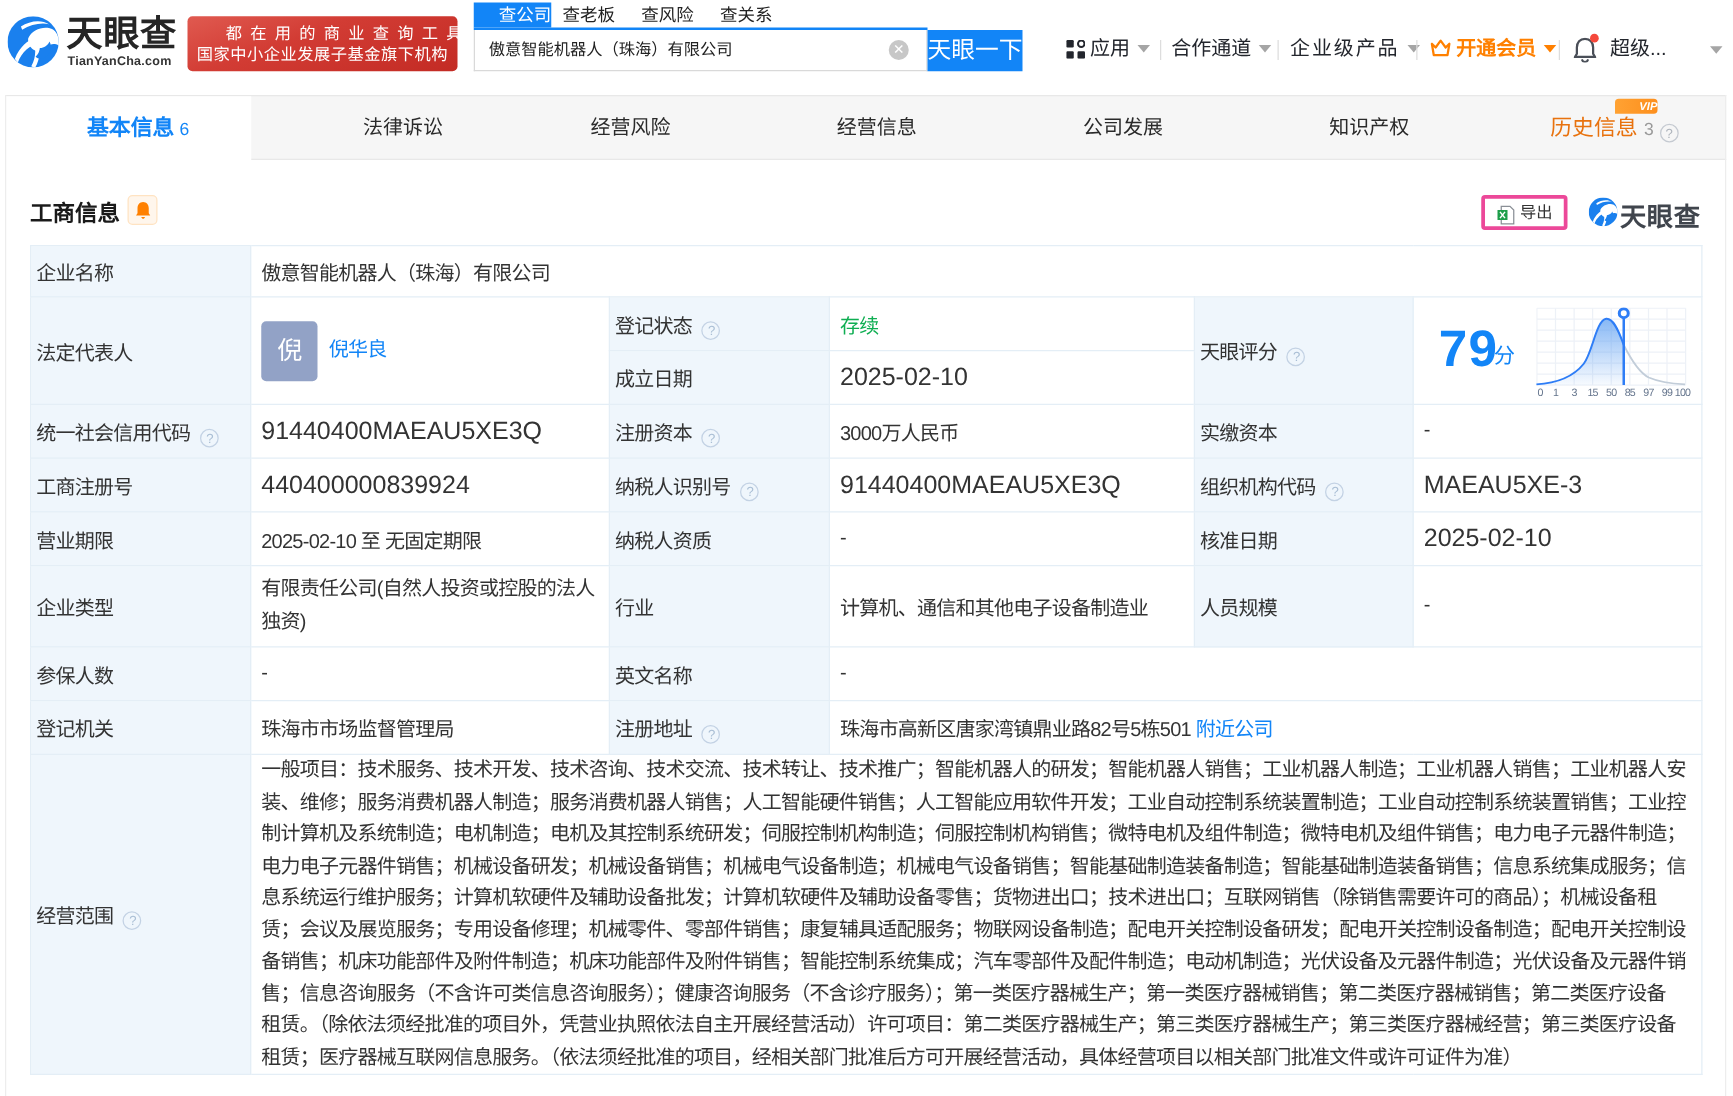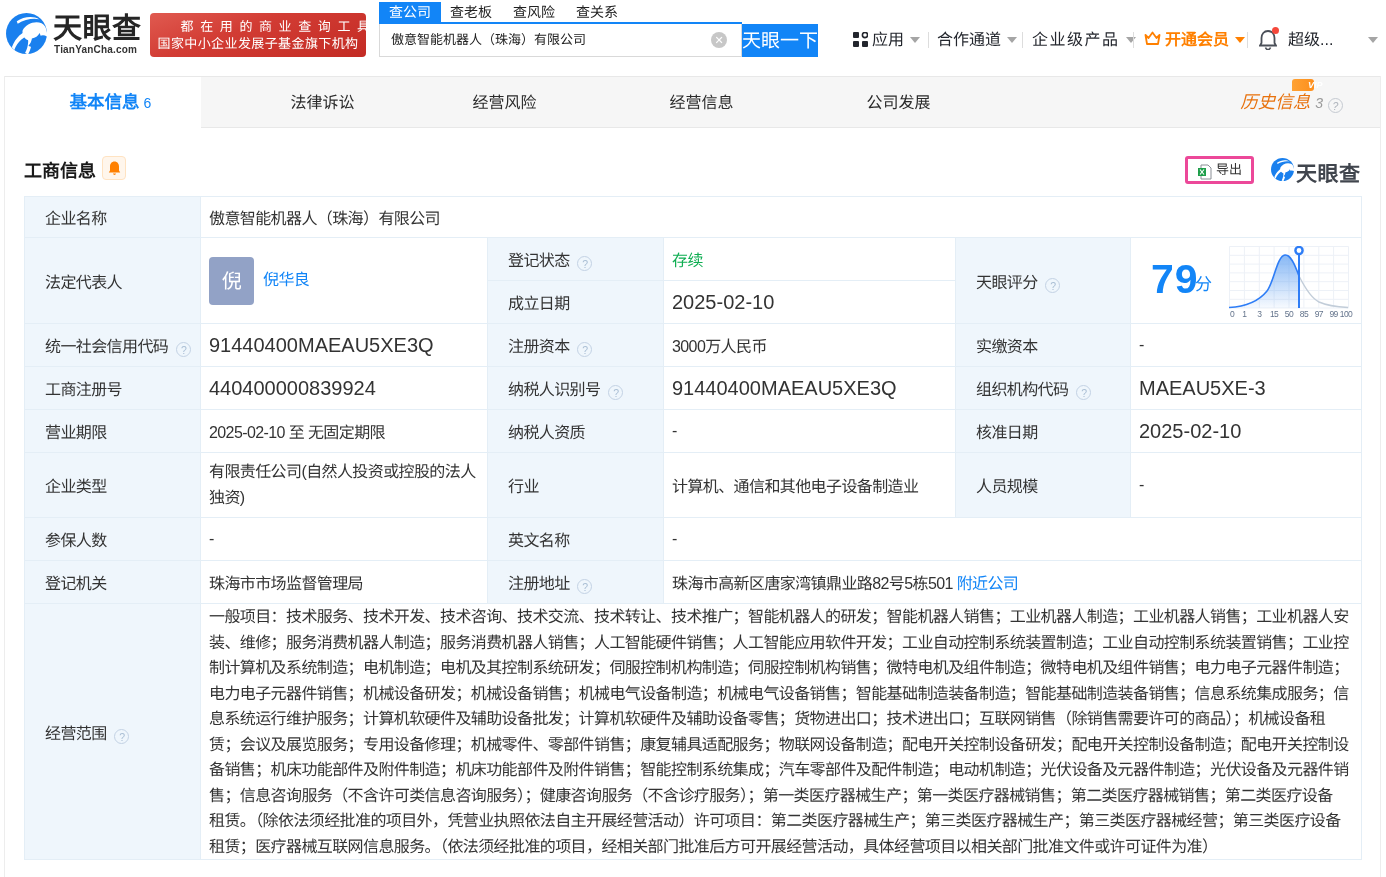--- a/index.html
+++ b/index.html
@@ -12,61 +12,61 @@
 #logoc { position:absolute; left:6px; top:13px; width:41px; height:41px; }
 #lg-tyc { position:absolute; left:53px; top:14px; font-size:29px; line-height:29px; font-weight:bold; color:#252525; letter-spacing:0.5px; }
 #lg-dom { position:absolute; left:54px; top:45px; font-size:10px; line-height:10px; font-weight:bold; color:#333; letter-spacing:0.2px; }
 #redbox { position:absolute; left:150px; top:13px; width:216px; height:44px; border-radius:4px; background:linear-gradient(160deg,#e05a50 0%,#d23c34 40%,#c32b24 100%); color:#fff; text-align:center; }
 #redbox .l1 { margin-top:4.5px; font-size:13px; letter-spacing:6.6px; text-indent:6.6px; line-height:17.5px; white-space:nowrap;margin-left:24px; }
 #redbox .l2 { font-size:13px; letter-spacing:0.4px; line-height:17.5px; white-space:nowrap; }
 
 
 #stabs { position:absolute; left:379px; top:2px; height:20px; }
 #stabs .st { display:inline-block; vertical-align:top; height:20px; line-height:20px; font-size:14px; color:#222; margin-right:21px; }
-#stabs .st.on { background:#1285f7; color:#fff; width:62px; text-align:center; margin-right:9px; }
+#stabs .st.on { background:#1285f7; color:#fff; width:62px; text-align:right; margin-right:9px; }
 #sline { position:absolute; left:379px; top:22px; width:363px; height:2px; background:#1285f7; }
 #sinput { position:absolute; left:379px; top:24px; width:363px; height:33px; background:#fff; border:1px solid #d9d9d9; border-top:none; line-height:32px; font-size:13px; color:#222; padding-left:11px; }
 #sclear { position:absolute; left:711px; top:32px; width:16px; height:16px; border-radius:50%; background:#c7c7c7; color:#fff; font-size:11px; line-height:16px; text-align:center; }
 #sbtn { position:absolute; left:742px; top:24px; width:76px; height:33px; background:#1285f7; color:#fff; font-size:19px; text-align:center; line-height:33px; }
 
 
 .nav { position:absolute; top:30px; height:20px; line-height:20px; font-size:16px; color:#23262d; white-space:nowrap; }
 .caret { display:inline-block; width:0; height:0; border-left:5px solid transparent; border-right:5px solid transparent; border-top:6px solid #a5a5a5; vertical-align:2px; margin-left:6px; }
 .navsep { position:absolute; top:32px; width:1px; height:16px; background:#ddd; }
 #vip-nav { color:#ff8000; font-weight:bold; }
 #vip-nav .caret { border-top-color:#ff8000; }
 #bell { position:absolute; left:1259px; top:30px; width:18px; height:20px; }
 #belldot { position:absolute; left:1272px; top:27px; width:7px; height:7px; border-radius:50%; background:#f5483b; }
 
 
 #tabbar { position:absolute; left:4px; top:76px; width:1377px; height:52px; background:#f6f6f6; border-top:1px solid #e8e8e8; border-bottom:1px solid #e8e8e8; }
 #tabbar .tb { position:absolute; top:0; height:51px; line-height:51px; text-align:center; font-size:16px; color:#2a2a2a;padding-left:16px; }
 #tabbar .tb.first { background:#fff; height:52px; font-weight:bold; }
 #tabbar .tb.first .t { color:#1285f7; font-size:17.5px; font-weight:bold; }
 #tabbar .tb.first .n { color:#1285f7; font-size:14px; font-weight:normal; margin-left:4px; }
-#tabbar .tb.hist { color:#e8720e; font-size:17.5px;font-style:italic; }
+#tabbar .tb.hist { color:#e8720e; font-size:17.5px; }
 #tabbar .tb.hist .n3 { color:#999; font-size:14px; margin-left:5px; }
 #tabbar .tb.hist .qmark { border-color:#c5cad1; color:#aeb4bc; }
 .qmark { display:inline-block; width:15px; height:15px; line-height:14px; border-radius:50%; border:1px solid #c3d2e4; color:#a9bed4; font-size:10.5px; text-align:center; vertical-align:-2px; background:transparent; }
-#vipbadge { position:absolute; left:1292px; top:79px; width:22px; height:12px; background:linear-gradient(90deg,#ffa233,#fd8f1d); border-radius:3px 3px 3px 0; color:#fff; font-size:9px; font-weight:bold; font-style:italic; line-height:12px; text-align:left;padding-left:16px; }
+#vipbadge { position:absolute; left:1292px; top:79px; width:34px; height:12px; background:linear-gradient(90deg,#ffa233,#fd8f1d); border-radius:3px 3px 3px 0; color:#fff; font-size:9px; font-weight:bold; font-style:italic; line-height:12px; text-align:right;padding-left:16px; }
 
 
 #sechead { position:absolute; left:0; top:128px; width:1386px; height:68px; background:#fff; }
 #gsxx { position:absolute; left:24px; top:28px; font-size:18px; font-weight:bold; color:#1a1a1a; }
 #bellbadge { position:absolute; left:102px; top:28px; width:24px; height:24px; background:#fff6ec; border:1px solid #ffe3c2; border-radius:4px; text-align:center; }
 #exportbtn { position:absolute; left:1185px; top:28px; width:69px; height:28px; border:3px solid #ec4899; border-radius:3px; background:#fff; font-size:13px; color:#333; padding-left:9px; }
 #exportbtn span { vertical-align:3px; margin-left:4px; }
 #minilogo { position:absolute; left:1271px; top:29px; height:24px; width:95px; white-space:nowrap; }
 #minilogo .t { position:absolute; left:25px; top:0px; font-size:21px; font-weight:bold; color:#40454d; letter-spacing:0.5px; }
 
 
 #tbl { position:absolute; left:24px; top:196px; width:1337px; border-collapse:collapse; table-layout:fixed; font-size:16px; color:#333; letter-spacing:-0.6px; }
 #tbl td { border:1px solid #e4eef6; padding:0 6px 0 8px; vertical-align:middle; word-break:break-all; }
 #tbl td.lat { font-size:20px; letter-spacing:0; }
-#tbl td.lb { background:#eff6fc; padding-left:20px; padding-right:4px; }
+#tbl td.lb { background:#eff6fc; padding-left:4px; padding-right:4px; }
 #tbl .qmark { margin-left:4px; }
 a.lnk { color:#1285f7; text-decoration:none; }
 .green { color:#0fae52; }
 #avatar { display:inline-block; width:45px; height:48px; background:#92a2c6; border-radius:4px; color:#fff; font-size:20px; text-align:center; line-height:48px; vertical-align:middle; }
 #fddbr a { margin-left:9px; }
 #scorewrap { position:relative; height:84px; }
 #score79 { position:absolute; left:20px; top:17px; font-size:41px; font-weight:bold; color:#1285f7; letter-spacing:1px; }
 #scorefen { position:absolute; left:64px; top:31px; font-size:17px; color:#1285f7; }
 #scorechart { position:absolute; left:98px; top:7px; }
 #scope { line-height:25.5px; } #scope div { white-space:nowrap; }
@@ -120,20 +120,21 @@
   <div class="nav" style="left:1288px">超级...</div>
   <span class="caret abs" style="left:1362px;top:37px"></span>
 </div>
 
 <div id="tabbar">
   <div class="tb first" style="left:0px;width:197px"><span class="t">基本信息</span><span class="n">6</span></div>
   <div class="tb" style="left:212px;width:197px">法律诉讼</div>
   <div class="tb" style="left:394px;width:197px">经营风险</div>
   <div class="tb" style="left:591px;width:197px">经营信息</div>
   <div class="tb" style="left:788px;width:197px">公司发展</div>
+  <div class="tb" style="left:985px;width:197px">知识产权</div>
   <div class="tb hist" style="left:1182px;width:195px">历史信息<span class="n3">3</span> <span class="qmark">?</span></div>
 </div>
 <div id="vipbadge">VIP</div>
 
 <div id="sechead">
   <div id="gsxx">工商信息</div>
   <div id="bellbadge">
     <svg width="13" height="15" viewBox="0 0 13 15" style="margin-top:4px">
       <path d="M6.5,0.5 C3.7,0.5 2,2.7 2,5.5 L2,9.5 L0.8,11.4 L12.2,11.4 L11,9.5 L11,5.5 C11,2.7 9.3,0.5 6.5,0.5 Z" fill="#ff8000"></path>
       <path d="M5,12.6 C5.3,13.6 5.8,14 6.5,14 C7.2,14 7.7,13.6 8,12.6 Z" fill="#ff8000"></path>

